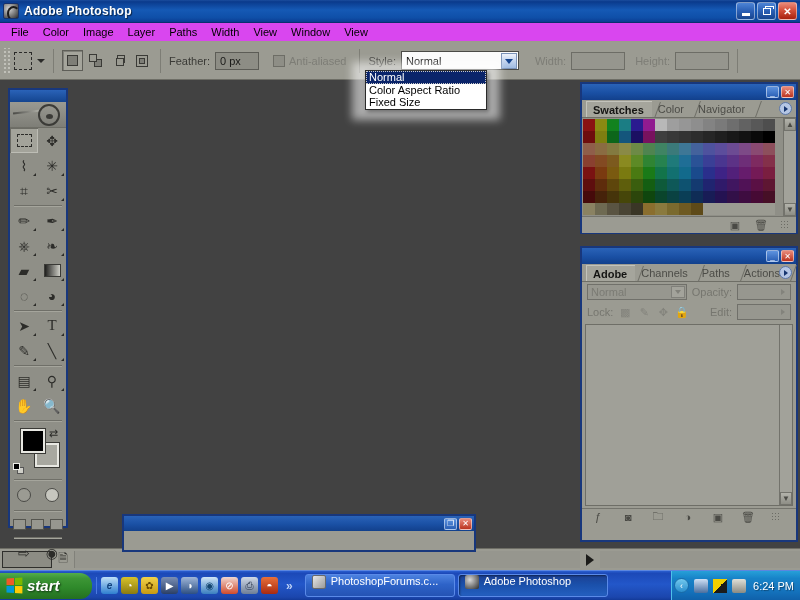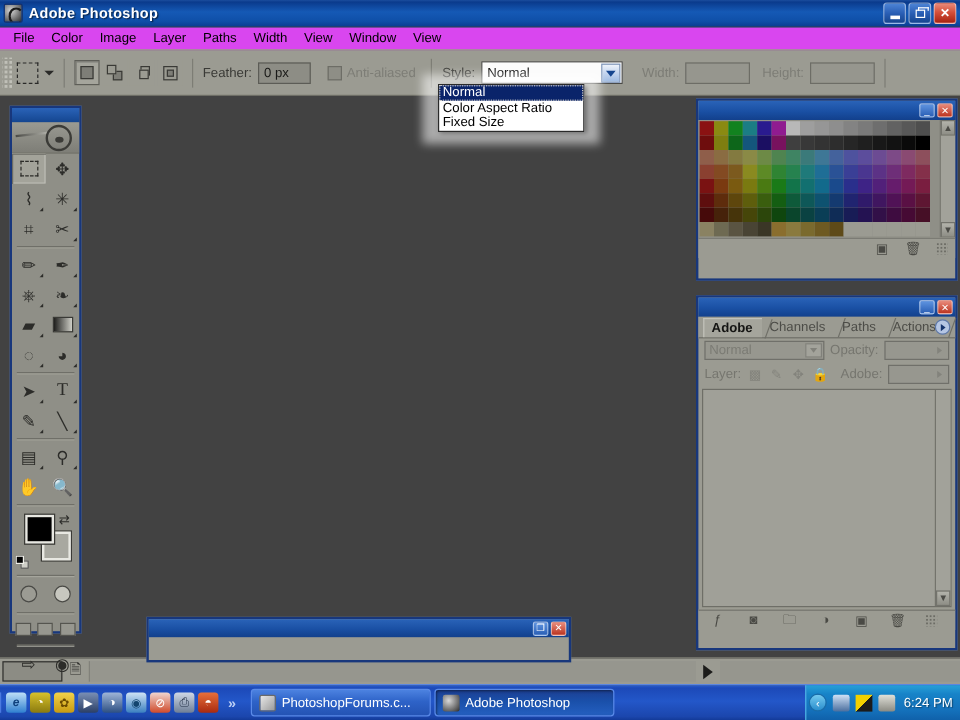--- a/index.html
+++ b/index.html
@@ -266,21 +266,21 @@
   .flag i { display:block; }
   .flag .r{background:#f05a28;} .flag .g{background:#7ab800;}
   .flag .b{background:#0099d8;} .flag .y{background:#ffcb05;}
   #quicklaunch { display: flex; align-items: center; gap: 3px; padding: 0 4px;
     border-left: 1px solid #4b7ae0; }
   .ql-ico { width: 17px; height: 17px; border-radius: 3px; display:flex;align-items:center;justify-content:center;
     font-size: 10px; color: #fff; }
   #ql-more { color: #bcd0f5; font-weight: bold; padding: 0 5px; font-size: 12px; }
   #task-buttons { flex: 1; display: flex; align-items: center; gap: 3px; padding-left: 3px; }
   .task-btn { height: 23px; min-width: 150px; max-width: 160px; border-radius: 3px;
-    display: flex; align-items: center; gap: 5px; padding: 0 6px;
+    display: flex; align-items: flex-start; gap: 5px; padding: 0 6px;
     background: linear-gradient(180deg,#4c82e0 0%,#2e63c8 45%,#2453b4 100%);
     border: 1px solid #5a8ae8; color: #fff; font-size: 11px; overflow: hidden; white-space: nowrap; }
   .task-btn.active { background: linear-gradient(180deg,#1c3f92 0%,#1a50aa 45%,#245fc0 100%);
     box-shadow: inset 1px 1px 2px rgba(0,0,0,.45); }
   .task-ico { width: 14px; height: 14px; flex: none; border-radius: 2px; }
   #systray { display: flex; align-items: center; gap: 5px; height: 30px; padding: 0 6px 0 2px;
     background: linear-gradient(180deg,#27a0d8 0%,#1783c8 25%,#1471bb 70%,#0f5fa8 100%);
     border-left: 1px solid #4fc0ea; }
   #tray-chev { width: 15px;height:15px;border-radius:50%;
     background: linear-gradient(180deg,#73c9ef,#2a8ecd); border:1px solid #1a6ca8;
@@ -521,20 +521,37 @@
     <div class="jump-row">
       <span class="tb-ico">⇨</span>
       <span class="tb-ico">◉</span>
     </div>
   </div>
 
   <div id="swatches-palette" class="palette">
     <div class="pal-title">
       <span class="pal-btn">_</span>
       <span class="pal-btn close">✕</span>
+    </div>
+    <div class="pal-tabs">
+      <div class="pal-tab active">
+        <span>Swatches</span>
+          <i class="slash"></i>
+      </div>
+      <div class="pal-tab">
+        <span>Color</span>
+          <i class="slash"></i>
+      </div>
+      <div class="pal-tab">
+        <span>Navigator</span>
+          <i class="slash"></i>
+      </div>
+      <div class="pal-arrow">
+          <i></i>
+        </div>
     </div>
     <div id="swatch-grid-wrap">
       <div id="swatch-grid">
           <div style="background: rgb(138, 18, 18);"></div>
           <div style="background: rgb(138, 138, 18);"></div>
           <div style="background: rgb(18, 130, 31);"></div>
           <div style="background: rgb(27, 125, 132);"></div>
           <div style="background: rgb(42, 27, 143);"></div>
           <div style="background: rgb(144, 27, 144);"></div>
           <div style="background: rgb(184, 184, 184);"></div>
@@ -708,27 +725,27 @@
       </div>
       <span class="lyr-lbl">Opacity:</span>
       <div class="opacity-box">
         <span class="ab">
             <i></i>
           </span>
       </div>
     </div>
 
     <div class="lyr-row">
-      <span class="lyr-lbl">Layer:</span>
+      <span class="lyr-lbl">Lock:</span>
       <span class="lock-ico">▩</span>
       <span class="lock-ico">✎</span>
       <span class="lock-ico">✥</span>
       <span class="lock-ico">🔒</span>
       <span style="flex:1"></span>
-      <span class="lyr-lbl">Adobe:</span>
+      <span class="lyr-lbl">Edit:</span>
       <div class="opacity-box">
         <span class="ab">
             <i></i>
           </span>
       </div>
     </div>
 
     <div id="layers-list">
       <div class="pal-scroll">
         <div class="ar" style="visibility:hidden"></div>
@@ -757,20 +774,29 @@
   <div id="statusbar">
     <div id="zoom-field"></div>
     <div id="doc-icon">🗎</div>
     <div id="status-text"></div>
     <div id="status-tri"></div>
     <div id="status-rest"></div>
   </div>
 </div>
 
 <div id="taskbar">
+  <div id="start-btn">
+    <span class="flag">
+      <i class="r"></i>
+        <i class="g"></i>
+        <i class="b"></i>
+        <i class="y"></i>
+    </span>
+    <span>start</span>
+  </div>
 
   <div id="quicklaunch">
     <span class="ql-ico" style="background:linear-gradient(180deg,#bfe0f7,#2f7fd0);color:#10427e;font-style:italic;font-weight:bold;">e</span>
     <span class="ql-ico" style="background:linear-gradient(180deg,#d8c22a,#8a7a10);">◔</span>
     <span class="ql-ico" style="background:linear-gradient(180deg,#f2d24a,#c79a12);color:#6a4a00;">✿</span>
     <span class="ql-ico" style="background:linear-gradient(180deg,#7a8fb5,#2b3f66);">▶</span>
     <span class="ql-ico" style="background:linear-gradient(180deg,#9fb6d8,#2d4f82);">◑</span>
     <span class="ql-ico" style="background:linear-gradient(180deg,#cfe4f5,#3a7fc0);color:#13456f;">◉</span>
     <span class="ql-ico" style="background:linear-gradient(180deg,#f0d6d0,#d04a2a);color:#fff;">⊘</span>
     <span class="ql-ico" style="background:linear-gradient(180deg,#cfd8e6,#6e7e96);color:#1e2b42;">⎙</span>

